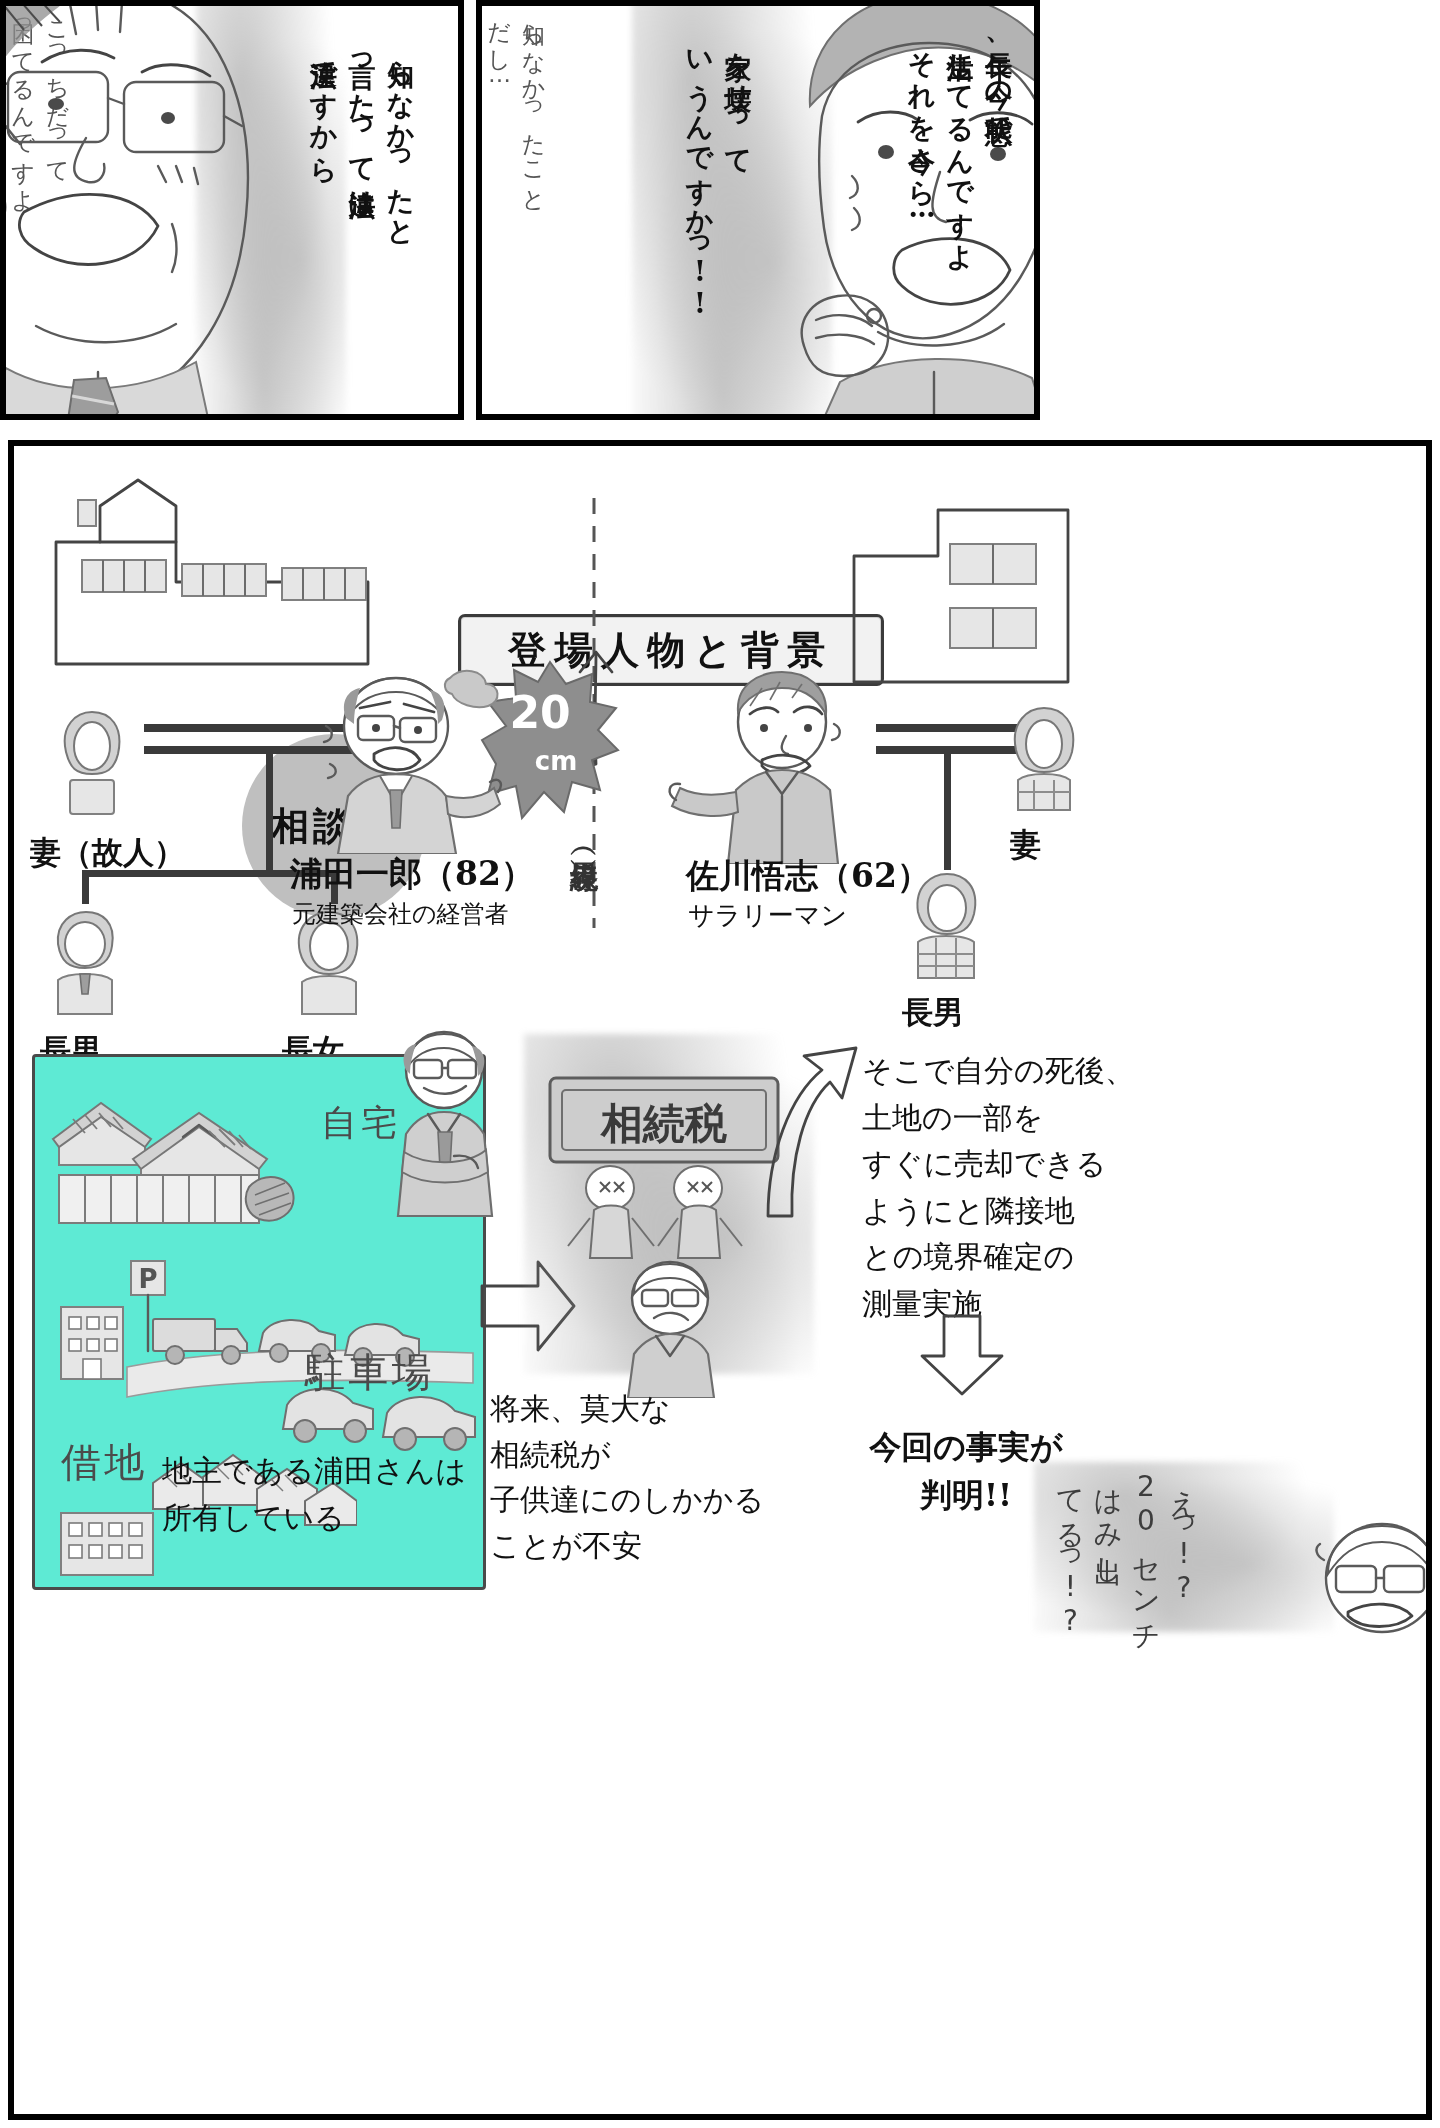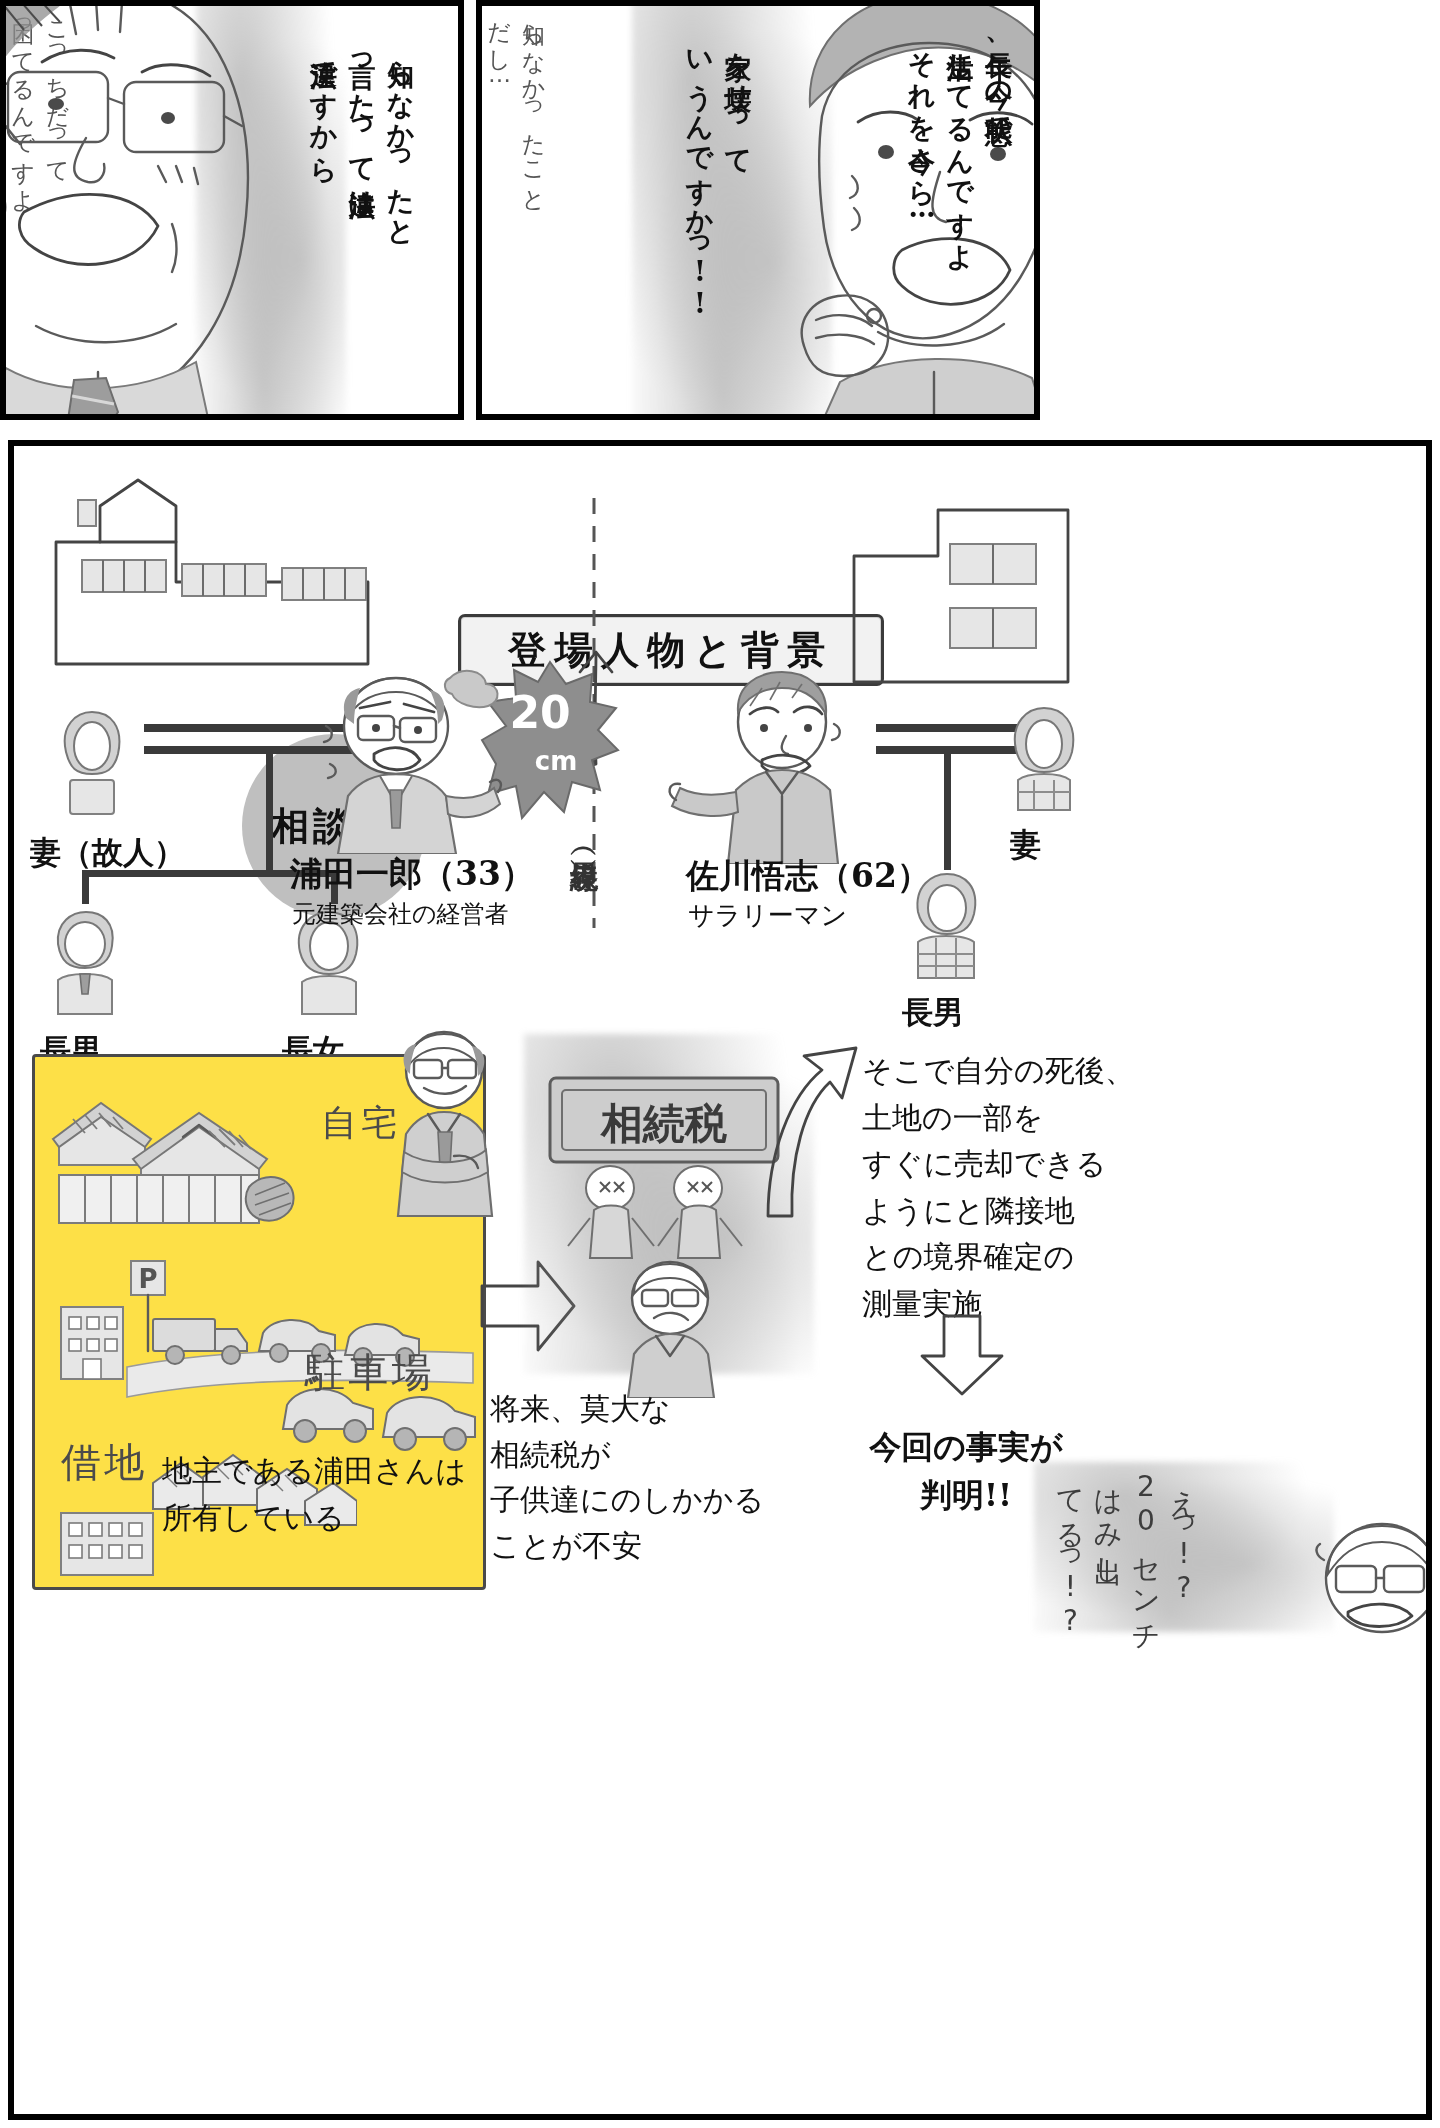--- a/index.html
+++ b/index.html
@@ -41,21 +41,21 @@
   .badge span{font-family:"DejaVu Serif","Liberation Serif",serif;font-weight:bold;letter-spacing:.1em;color:#111;}
 
   
   .tline{position:absolute;background:#3a3a3a;}
 
   
   .lab{position:absolute;font-family:"DejaVu Serif","Liberation Serif",serif;font-weight:bold;color:#111;white-space:nowrap;}
   .sub{position:absolute;font-family:"DejaVu Serif","Liberation Serif",serif;color:#111;white-space:nowrap;}
 
   
-  .innerframe{position:absolute;border:3px solid #4a4a4a;border-radius:4px;background:#fde047;overflow:hidden;}
+  .innerframe{position:absolute;border:3px solid #4a4a4a;border-radius:4px;background:#5eead4;overflow:hidden;}
 
   
   .burst{position:absolute;}
 </style>
 </head>
 <body>
 
 <div class="page">
 
   <div class="panel" style="left:0px;top:0px;width:464px;height:420px;">
@@ -298,21 +298,21 @@
       <path d="M44 132 C 56 116, 74 110, 92 110 C 112 110, 130 116, 142 132 L 152 190 L 34 190 Z" fill="#d4d4d4" stroke="#6f6f6f" stroke-width="2.2"></path>
       <path d="M76 112 L 92 140 L 108 112" fill="#fff" stroke="#6f6f6f" stroke-width="2"></path>
       <path d="M86 126 L 98 126 L 96 164 L 88 164 Z" fill="#9a9a9a" stroke="#6f6f6f" stroke-width="1.6"></path>
 
       <path d="M142 132 C 162 136, 178 134, 190 124 L 196 140 C 180 154, 158 156, 144 150Z" fill="#d4d4d4" stroke="#6f6f6f" stroke-width="2"></path>
       <path class="ink" d="M186 118 C 196 112, 200 120, 194 128"></path>
 
       <path class="ink" d="M22 62 C 30 66, 30 76, 20 78"></path>
       <path class="ink" d="M26 100 C 34 104, 34 112, 24 114"></path>
     </svg>
-    <div class="lab" style="left:276px;top:406px;font-size:33px;">浦田一郎（33）</div>
+    <div class="lab" style="left:276px;top:406px;font-size:33px;">浦田一郎（82）</div>
     <div class="sub" style="left:278px;top:452px;font-size:24px;">元建築会社の経営者</div>
 
     <svg style="position:absolute;left:652px;top:218px;" width="210" height="200" viewBox="0 0 210 200">
 
       <ellipse cx="116" cy="58" rx="44" ry="46" fill="#fff" stroke="#5a5a5a" stroke-width="2.4"></ellipse>
 
       <path d="M72 48 C 70 20, 94 8, 116 8 C 140 8, 162 22, 160 50 C 148 30, 134 24, 116 24 C 96 24, 82 32, 72 48Z" fill="#9f9f9f" stroke="#6f6f6f" stroke-width="2"></path>
       <g stroke="#6f6f6f" stroke-width="1.6">
         <line x1="84" y1="42" x2="96" y2="24"></line>
           <line x1="104" y1="36" x2="114" y2="18"></line>

